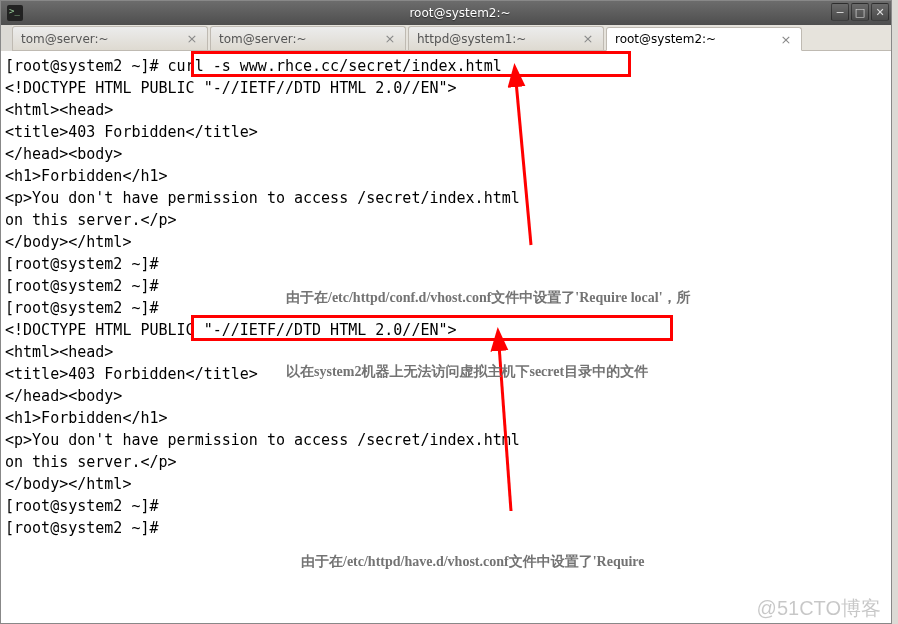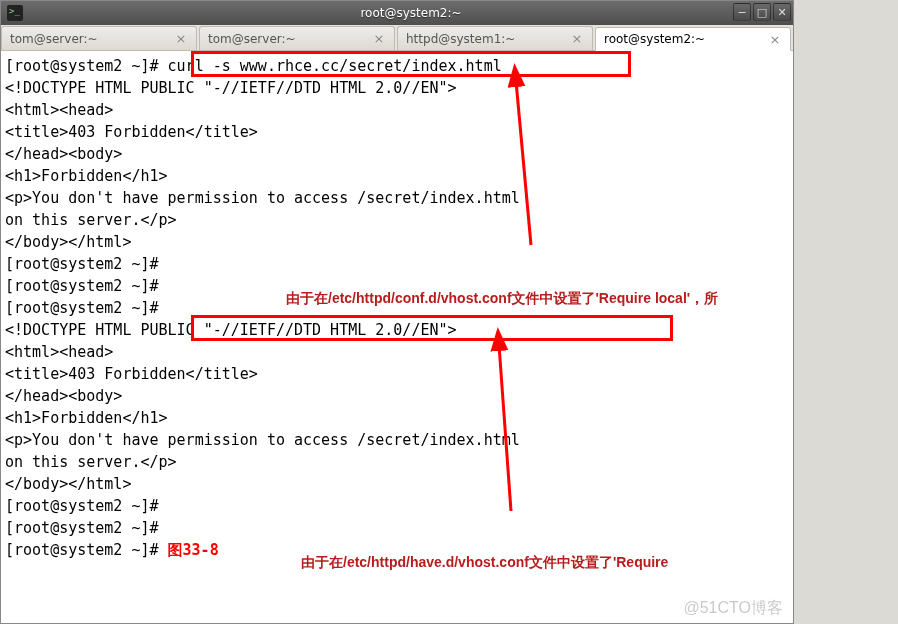--- a/index.html
+++ b/index.html
@@ -1,50 +1,50 @@
 <!DOCTYPE html>
 <html><head>
 <meta charset="utf-8">
 <style>
   * { margin: 0; padding: 0; box-sizing: border-box; }
   html, body { font-family: "DejaVu Sans", "Noto Sans", sans-serif; background: #dcdad5; }
-  .window { width: 794px; height: 624px; background: #dcdad5; display: flex; flex-direction: column; position: relative; border: 1px solid #888; overflow: hidden; }
+  .window { width: 892px; height: 624px; background: #dcdad5; display: flex; flex-direction: column; position: relative; border: 1px solid #888; overflow: hidden; }
 
   
   .titlebar { height: 24px; background: linear-gradient(to bottom, #6c6c6c, #4e4e4e); color: #fff; display: flex; align-items: center; position: relative; font-size: 12px; }
   .titlebar-title { flex: 1; text-align: center; text-shadow: 0 1px 1px rgba(0,0,0,.5); }
   .win-buttons { position: absolute; right: 2px; top: 2px; display: flex; gap: 2px; }
   .win-btn { width: 18px; height: 18px; background: linear-gradient(#6a6a6a,#4a4a4a); border: 1px solid rgba(0,0,0,.4); border-radius: 2px; display: flex; align-items: center; justify-content: center; color: #ddd; font-size: 11px; line-height: 1; }
   .terminal-icon { width: 16px; height: 16px; margin: 0 6px; background: #222; border-radius: 2px; position: relative; }
   .terminal-icon::after { content: ">_"; position: absolute; left: 2px; top: 1px; font-size: 9px; color: #9c9; font-family: monospace; }
 
   
   .menubar { height: 26px; background: #f0ede6; border-bottom: 1px solid #c8c4bc; display: flex; align-items: center; gap: 4px; padding: 0 6px; font-size: 13px; color: #2b2b2b; }
   .menu-item { padding: 2px 6px; border-radius: 2px; }
 
   
-  .tabbar { height: 26px; background: #e6e3dc; display: flex; align-items: flex-end; border-bottom: 1px solid #bfbab2; padding-left: 0; }
+  .tabbar { height: 26px; background: #e6e3dc; display: flex; align-items: flex-end; border-bottom: 1px solid #bfbab2; padding-left: 0; margin-left: 11px; }
   .tab { height: 24px; min-width: 196px; display: flex; align-items: center; justify-content: space-between; padding: 0 8px; font-size: 12px; color: #555; border: 1px solid #bfbab2; border-bottom: none; background: linear-gradient(#ececec,#dedad1); margin-right: 2px; border-radius: 3px 3px 0 0; }
   .tab.active { background: #fff; color: #000; border-bottom: 1px solid #fff; margin-bottom: -1px; }
   .tab-close { width: 14px; height: 14px; display: flex; align-items: center; justify-content: center; color: #888; font-size: 13px; }
 
   
   .terminal { flex: 1; background: #fff; position: relative; font-family: "DejaVu Sans Mono","Noto Mono","Courier New",monospace; font-size: 15px; line-height: 22px; color: #000; padding: 4px 4px 0 4px; overflow: hidden; }
   .term-line { white-space: pre; }
 
   
   .redbox { position: absolute; border: 3px solid #f00; background: transparent; pointer-events: none; }
   .arrow-svg { position: absolute; pointer-events: none; overflow: visible; }
 
   
-  .annot { position: absolute; color: #b91c1c; font-weight: 700; font-family: Liberation Sans, sans-serif; font-size: 14px; line-height: 22px; white-space: pre; }
+  .annot { position: absolute; color: #737373; font-weight: 700; font-family: Liberation Serif, serif; font-size: 14px; line-height: 22px; white-space: pre; }
   .figure-label { color: #f00; font-weight: 700; }
 
   
-  .watermark { position: absolute; bottom: 4px; right: 10px; color: rgba(0,0,0,.22); font-size: 16px; font-family: Arial, sans-serif; }
+  .watermark { position: absolute; bottom: 4px; right: 10px; color: rgba(0,0,0,.22); font-size: 20px; font-family: Arial, sans-serif; }
 </style>
 </head>
 <body>
 
 <div class="window">
 
   <div class="titlebar">
     <span class="terminal-icon"></span>
     <span class="titlebar-title">root@system2:~</span>
     <div class="win-buttons">
@@ -90,37 +90,37 @@
     <div class="term-line">&lt;!DOCTYPE HTML PUBLIC "-//IETF//DTD HTML 2.0//EN"&gt;</div>
     <div class="term-line">&lt;html&gt;&lt;head&gt;</div>
     <div class="term-line">&lt;title&gt;403 Forbidden&lt;/title&gt;</div>
     <div class="term-line">&lt;/head&gt;&lt;body&gt;</div>
     <div class="term-line">&lt;h1&gt;Forbidden&lt;/h1&gt;</div>
     <div class="term-line">&lt;p&gt;You don't have permission to access /secret/index.html</div>
     <div class="term-line">on this server.&lt;/p&gt;</div>
     <div class="term-line">&lt;/body&gt;&lt;/html&gt;</div>
     <div class="term-line">[root@system2 ~]# </div>
     <div class="term-line">[root@system2 ~]# </div>
-    <div class="term-line"><span>[root@system2 ~]# </span><span class="figure-label">图33-8</span></div>
 
     <div class="redbox" style="left:190px; top:0px; width:440px; height:26px;"></div>
     <div class="redbox" style="left:190px; top:264px; width:482px; height:26px;"></div>
 
     <svg class="arrow-svg" style="left:0;top:0" width="898" height="560">
       <defs>
         <marker id="ah" markerWidth="10" markerHeight="10" refX="2" refY="3" orient="auto">
           <path d="M0,0 L0,6 L8,3 z" fill="#f00"></path>
         </marker>
       </defs>
       <line x1="530" y1="194" x2="515" y2="30" stroke="#f00" stroke-width="3" marker-end="url(#ah)"></line>
       <line x1="510" y1="460" x2="498" y2="294" stroke="#f00" stroke-width="3" marker-end="url(#ah)"></line>
     </svg>
 
     <div class="annot" style="left:285px; top:192px;">
       <div>由于在/etc/httpd/conf.d/vhost.conf文件中设置了'Require local'，所</div>
+      <div style="margin-top:8px">以在system2机器上无法访问虚拟主机下secret目录中的文件</div>
     </div>
     <div class="annot" style="left:300px; top:456px;">
       <div>由于在/etc/httpd/have.d/vhost.conf文件中设置了'Require</div>
       
       
     </div>
 
     <div class="watermark">@51CTO博客</div>
   </div>
 

